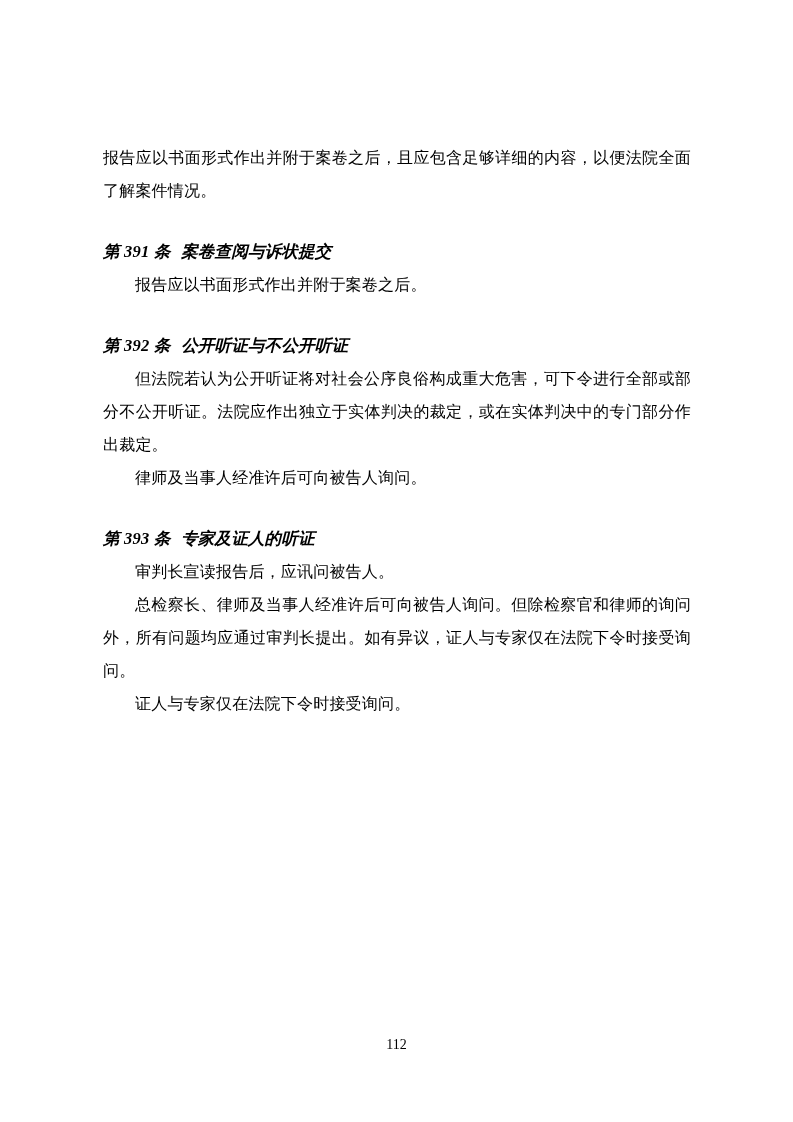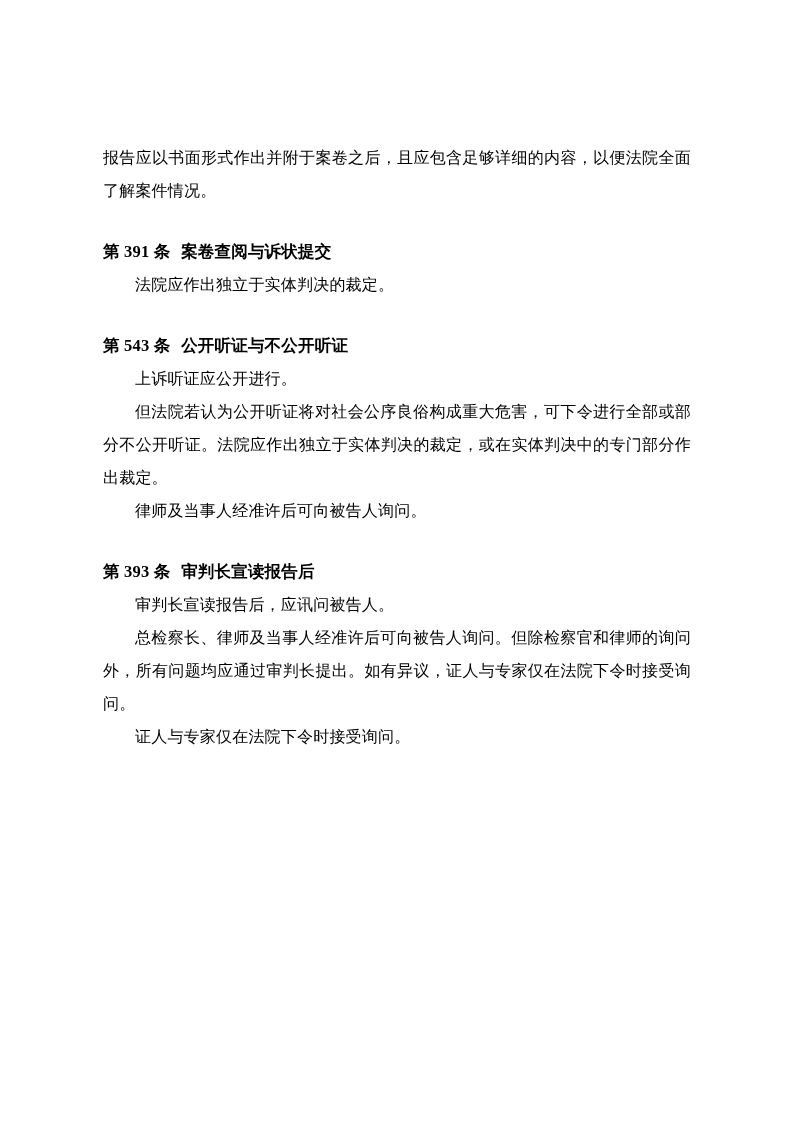--- a/index.html
+++ b/index.html
@@ -32,20 +32,21 @@
   }
   p.body.noindent {
     text-indent: 0;
   }
   h2.article {
     margin: 28px 0 0 0;
     font-size: 16.5px;
     font-weight: bold;
     line-height: 33px;
     letter-spacing: 0.2px;
+    font-style: italic;
   }
   h2.article .article-title {
     margin-left: 0.65em;
   }
   .page-number {
     position: absolute;
     left: 0;
     top: 1036px;
     width: 100%;
     text-align: center;
@@ -56,28 +57,28 @@
 </style>
 </head>
 <body>
 
 <div class="page">
   <div class="content">
 
     <p class="body noindent">报告应以书面形式作出并附于案卷之后，且应包含足够详细的内容，以便法院全面了解案件情况。</p>
 
     <h2 class="article"><span>第 391 条</span><span class="article-title">案卷查阅与诉状提交</span></h2>
-    <p class="body">法院应作出独立于实体判决的裁定。</p>
+    <p class="body">报告应以书面形式作出并附于案卷之后。</p>
 
-    <h2 class="article"><span>第 543 条</span><span class="article-title">公开听证与不公开听证</span></h2>
-    <p class="body">上诉听证应公开进行。</p>
+    <h2 class="article"><span>第 392 条</span><span class="article-title">公开听证与不公开听证</span></h2>
     <p class="body">但法院若认为公开听证将对社会公序良俗构成重大危害，可下令进行全部或部分不公开听证。法院应作出独立于实体判决的裁定，或在实体判决中的专门部分作出裁定。</p>
     <p class="body">律师及当事人经准许后可向被告人询问。</p>
 
-    <h2 class="article"><span>第 393 条</span><span class="article-title">审判长宣读报告后</span></h2>
+    <h2 class="article"><span>第 393 条</span><span class="article-title">专家及证人的听证</span></h2>
     <p class="body">审判长宣读报告后，应讯问被告人。</p>
     <p class="body">总检察长、律师及当事人经准许后可向被告人询问。但除检察官和律师的询问外，所有问题均应通过审判长提出。如有异议，证人与专家仅在法院下令时接受询问。</p>
 
     <p class="body">证人与专家仅在法院下令时接受询问。</p>
 
   </div>
 
+  <div class="page-number">112</div>
 </div>
 
 </body></html>

